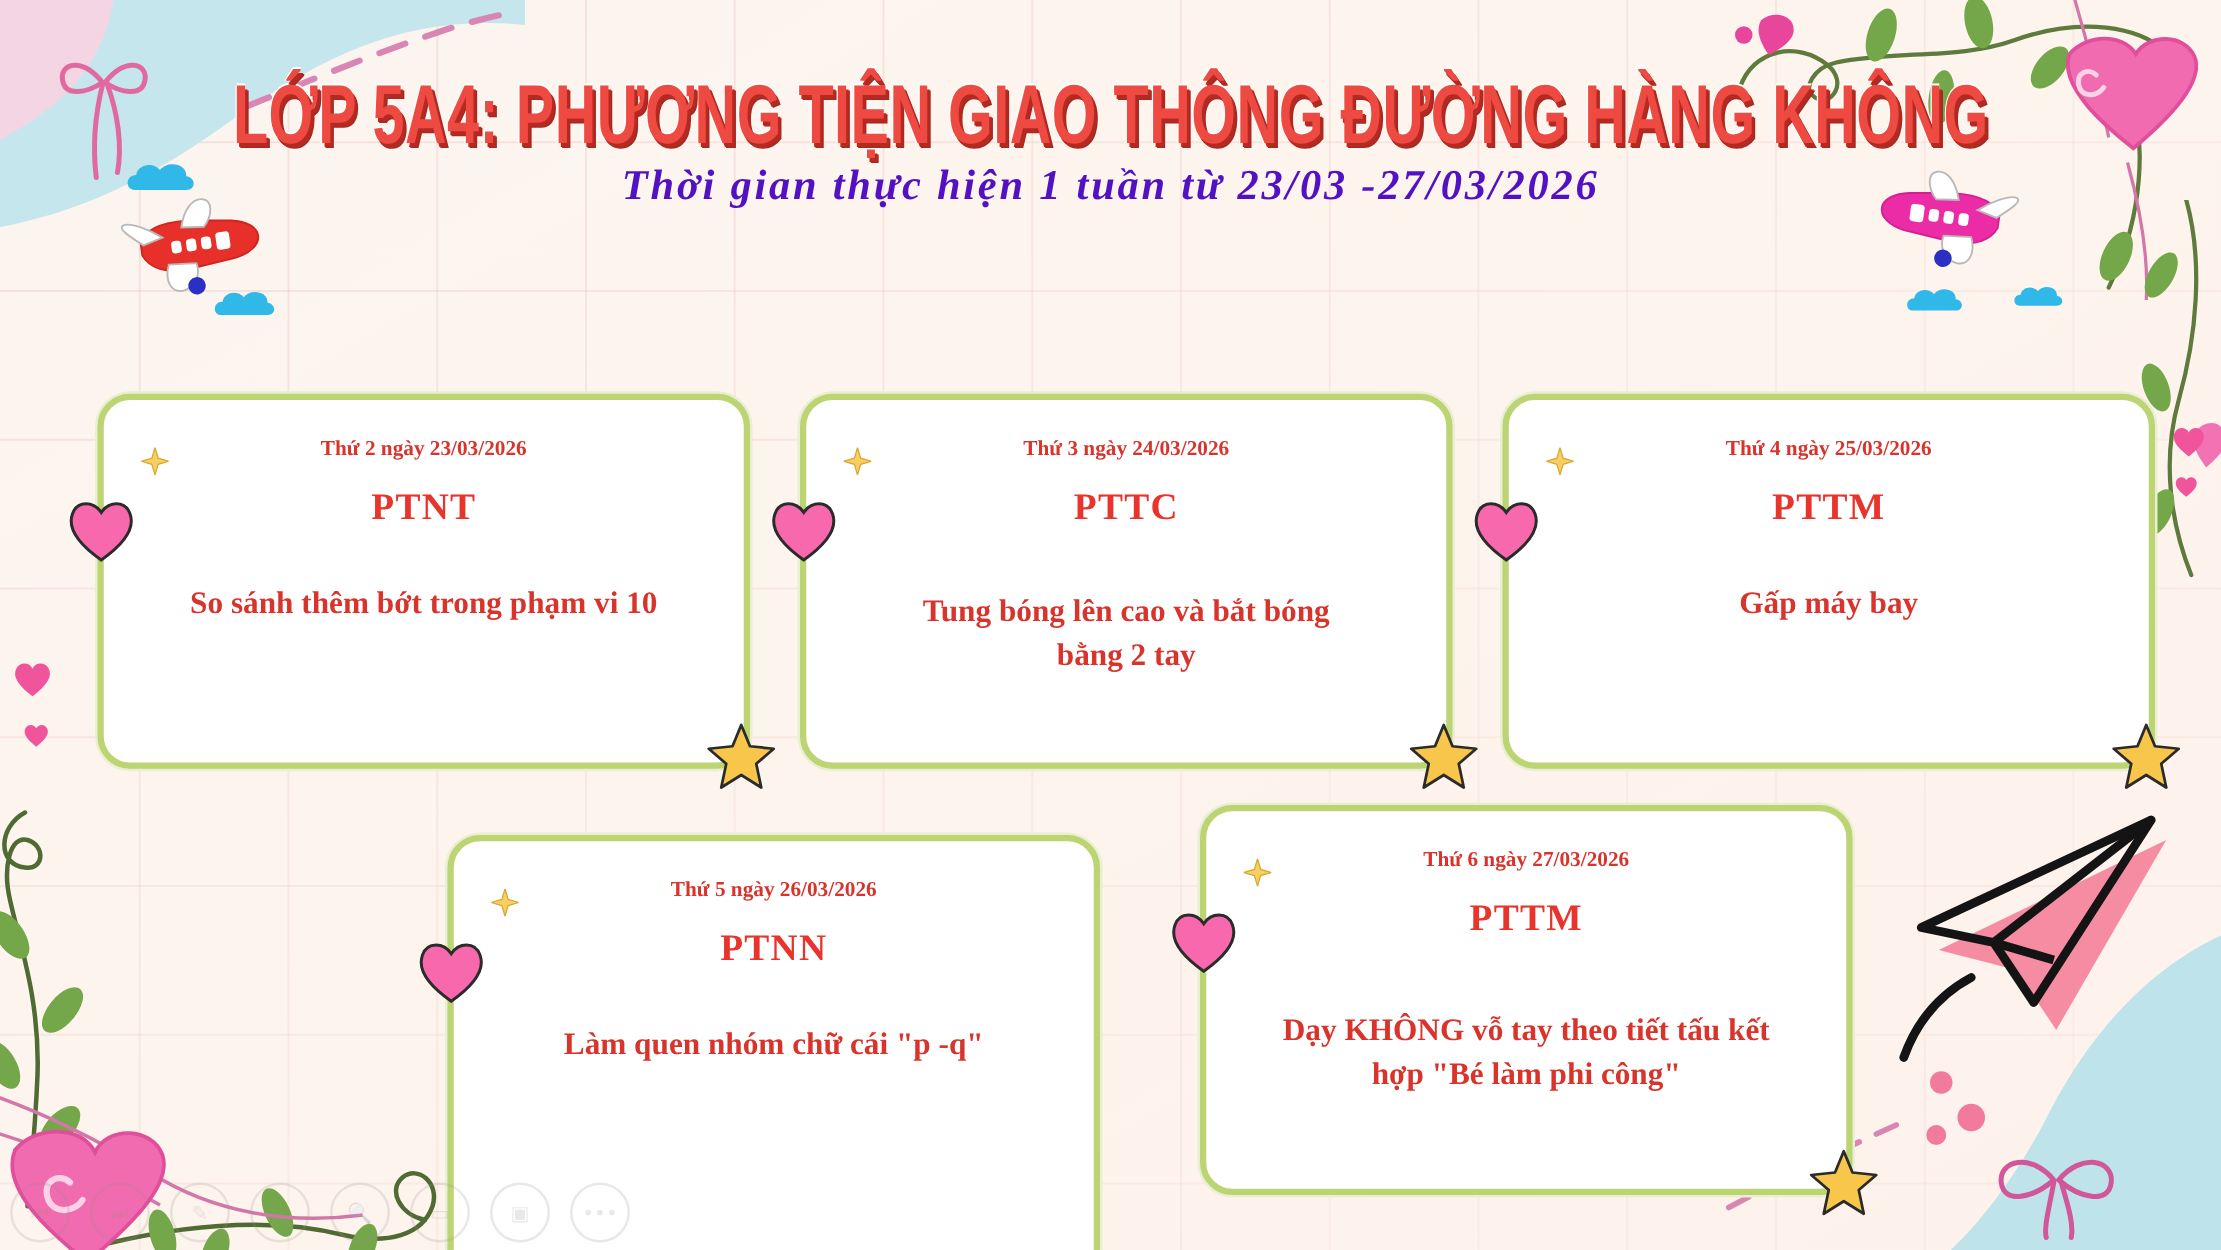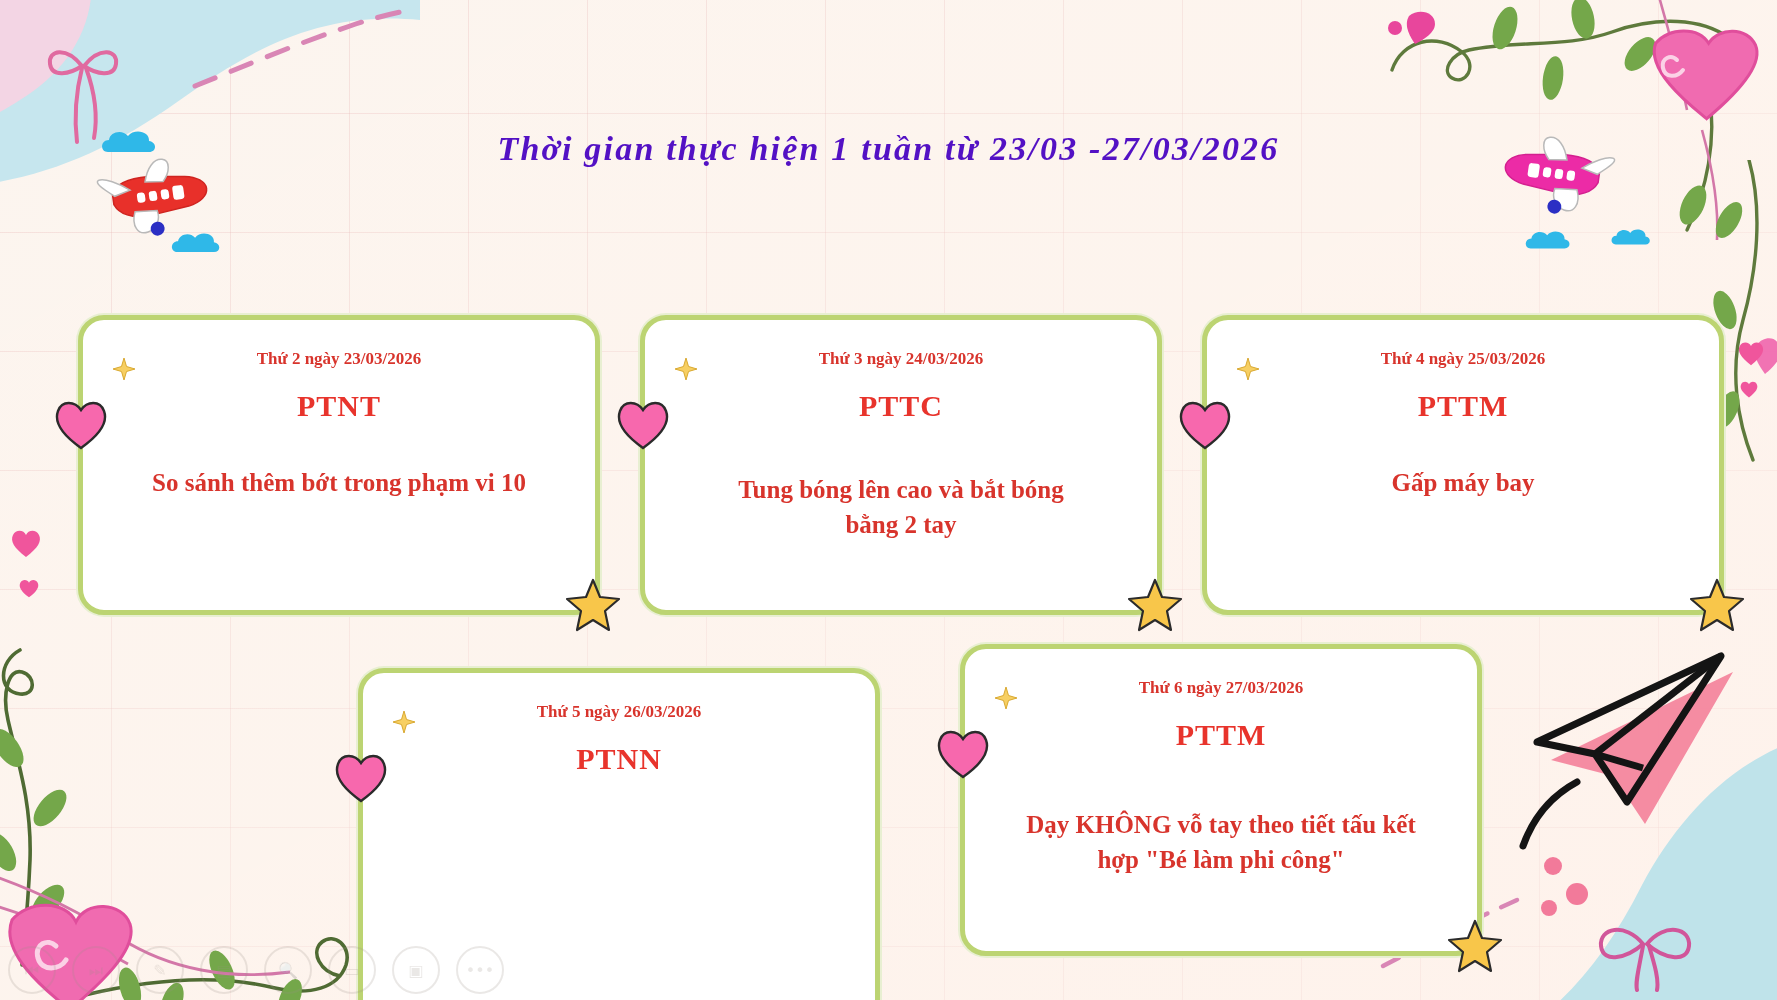--- a/index.html
+++ b/index.html
@@ -294,20 +294,23 @@
       <path d="M56,32 C74,10 100,16 98,34 C96,52 72,46 56,32 Z"></path>
       <path d="M52,34 C48,56 44,70 46,78"></path>
       <path d="M58,34 C64,54 68,68 66,78"></path>
     </g>
   </svg>
 
   <svg class="deco" style="right:230px;bottom:28px;width:170px;height:90px;" viewBox="0 0 170 90">
     <path d="M6,84 C40,66 86,42 140,18" fill="none" stroke="#d986b5" stroke-width="4.5" stroke-linecap="round" stroke-dasharray="18 15"></path>
   </svg>
 
+  <div class="title-wrap">
+    <span class="main-title">LỚP 5A4: PHƯƠNG TIỆN GIAO THÔNG ĐƯỜNG HÀNG KHÔNG</span>
+  </div>
   <div class="subtitle-wrap">
     <span class="subtitle">Thời gian thực hiện 1 tuần từ 23/03 -27/03/2026</span>
   </div>
 
   <div class="card" style="left:78px;top:315px;width:522px;height:300px;">
     <div class="card-inner">
       <div class="card-date">Thứ 2 ngày 23/03/2026</div>
       <div class="card-code">PTNT</div>
       <div class="card-desc one-line">
         <div>So sánh thêm bớt trong phạm vi 10</div>
@@ -360,20 +363,23 @@
     </svg>
     <svg class="card-star" viewBox="0 0 56 54">
       <path d="M28,2 L35,19 L54,21 L40,33 L44,52 L28,42 L12,52 L16,33 L2,21 L21,19 Z" fill="#f8c64a" stroke="#2b2b2b" stroke-width="2.2" stroke-linejoin="round"></path>
     </svg>
   </div>
 
   <div class="card" style="left:358px;top:668px;width:522px;height:388px;">
     <div class="card-inner">
       <div class="card-date">Thứ 5 ngày 26/03/2026</div>
       <div class="card-code">PTNN</div>
+      <div class="card-desc one-line">
+        <div>Làm quen nhóm chữ cái "p -q"</div>
+      </div>
     </div>
     <svg class="card-spark" viewBox="0 0 22 22">
       <path d="M11,0 L13.5,8.5 L22,11 L13.5,13.5 L11,22 L8.5,13.5 L0,11 L8.5,8.5 Z" fill="#f7cf62" stroke="#d8a830" stroke-width="1"></path>
     </svg>
     <svg class="card-heart" viewBox="0 0 56 52">
       <path d="M28,50 C8,36 1,24 5,13 C9,2 22,3 28,12 C34,3 47,2 51,13 C55,24 48,36 28,50 Z" fill="#f768ad" stroke="#2b2b2b" stroke-width="2.4"></path>
     </svg>
     <svg class="card-star" viewBox="0 0 56 54">
       <path d="M28,2 L35,19 L54,21 L40,33 L44,52 L28,42 L12,52 L16,33 L2,21 L21,19 Z" fill="#f8c64a" stroke="#2b2b2b" stroke-width="2.2" stroke-linejoin="round"></path>
     </svg>

